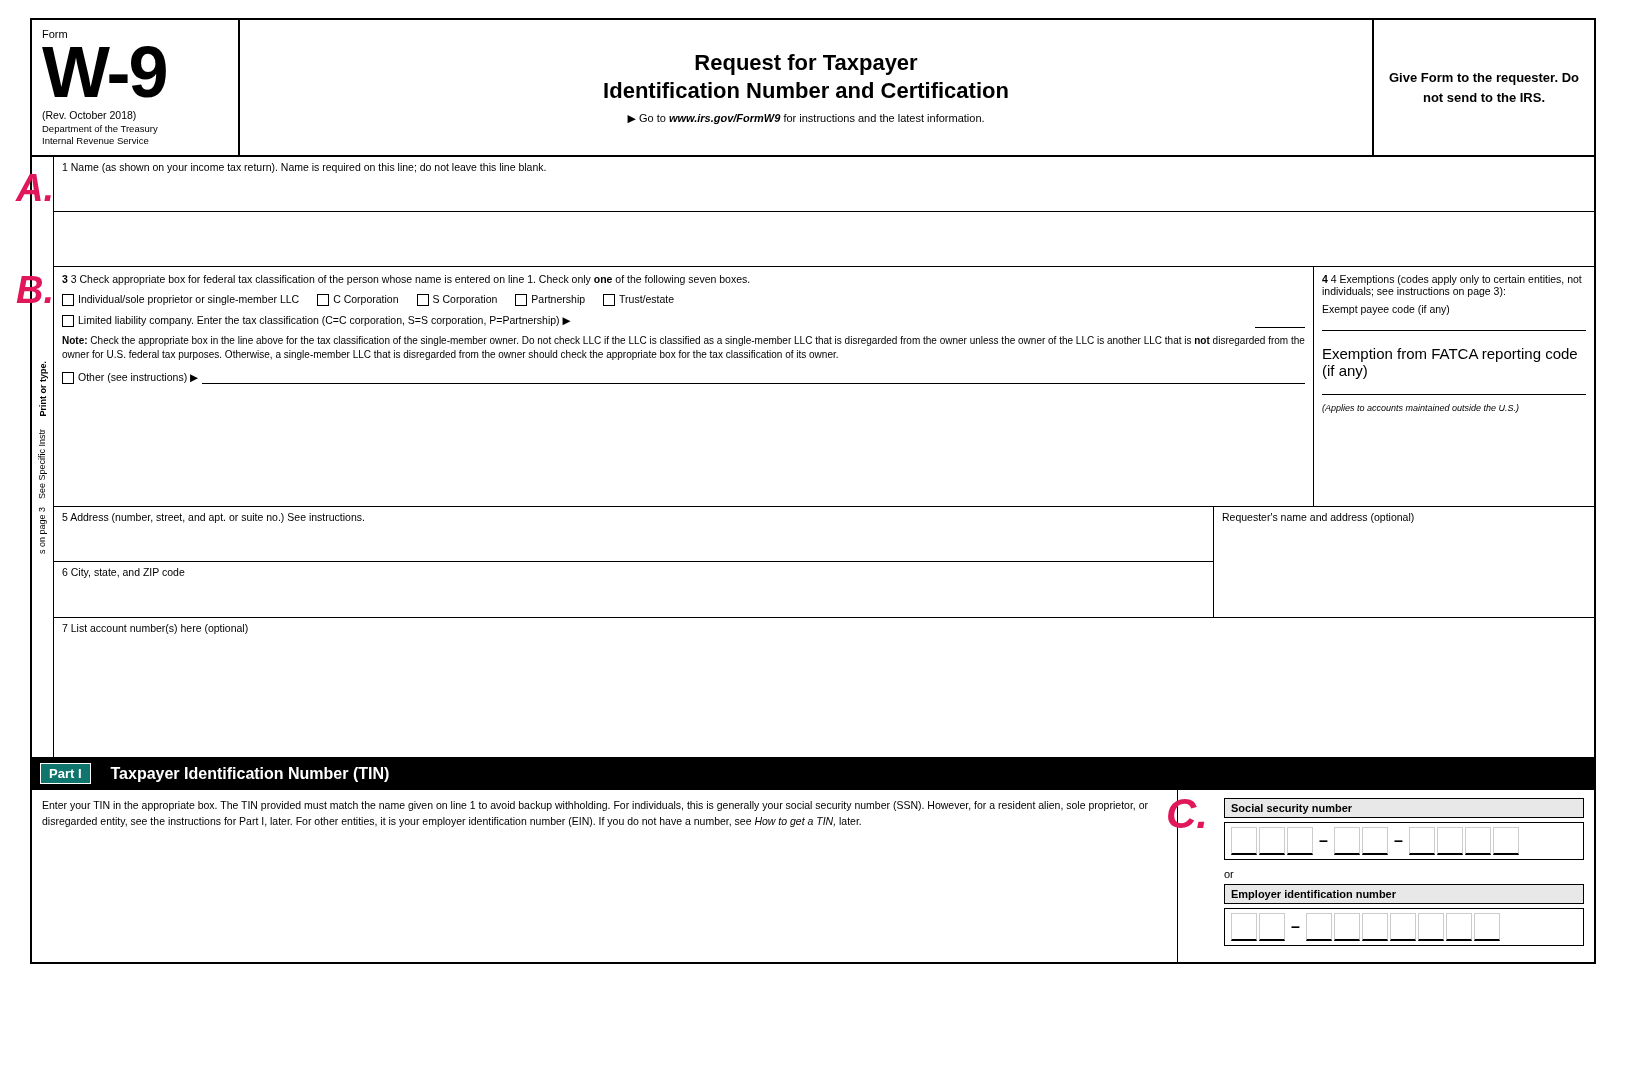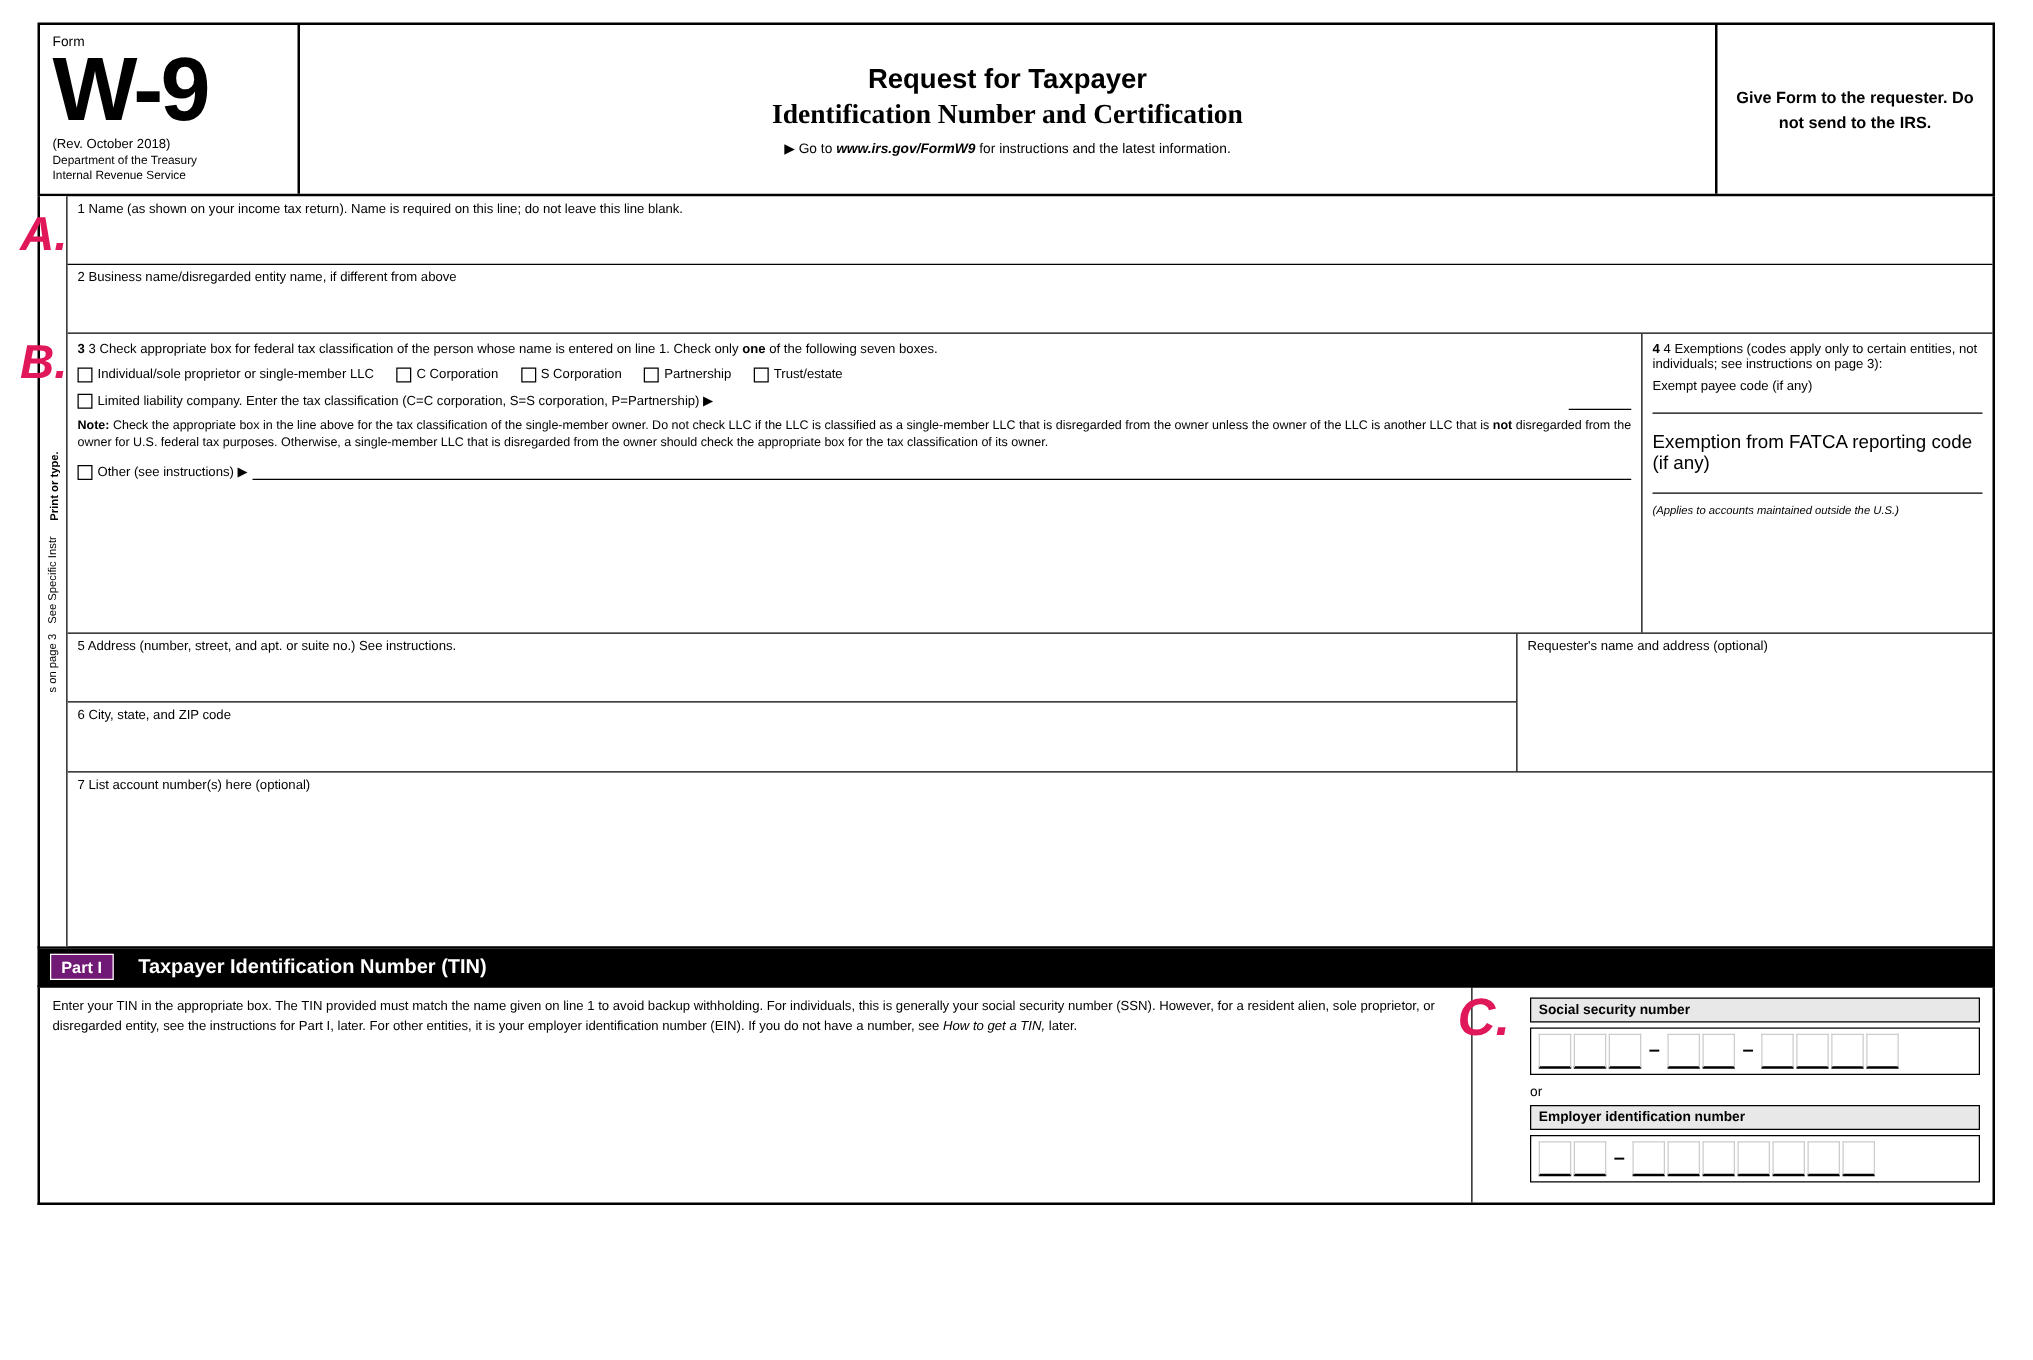--- a/index.html
+++ b/index.html
@@ -64,21 +64,20 @@
       font-size: 22px;
       font-weight: bold;
       text-align: center;
       line-height: 1.2;
     }
     .header-subtitle {
       font-size: 22px;
       font-weight: bold;
       text-align: left;
       margin-top: 2px;
-      font-family: Liberation Serif, serif;
     }
     .header-url {
       font-size: 11px;
       margin-top: 8px;
       text-align: center;
     }
     .header-url em {
       font-style: italic;
       font-weight: bold;
     }
@@ -306,21 +305,21 @@
       display: flex;
       align-items: center;
       padding: 4px 10px;
       gap: 20px;
       border-bottom: 2px solid #000;
     }
     .part-label {
       font-size: 13px;
       font-weight: bold;
       color: #fff;
-      background: #701a75;
+      background: #0f766e;
       padding: 2px 8px;
       border: 1px solid #fff;
     }
     .part-title {
       font-size: 16px;
       font-weight: bold;
       color: #fff;
     }
 
     .part1-body {
@@ -474,21 +473,20 @@
     <div class="form-fields">
 
       <div class="field-row row1 relative">
         
         <div class="anno-a">A.</div>
         <div class="field-label">1  Name (as shown on your income tax return). Name is required on this line; do not leave this line blank.</div>
         <input class="field-input" type="text" style="">
       </div>
 
       <div class="field-row row2">
-        <div class="field-label">2  Business name/disregarded entity name, if different from above</div>
         <input class="field-input" type="text" style="">
       </div>
 
       <div class="row34">
 
         <div class="row3 relative">
 
           <div class="anno-b">B.</div>
           <div class="field-label">
             <span class="field-number">3</span>

